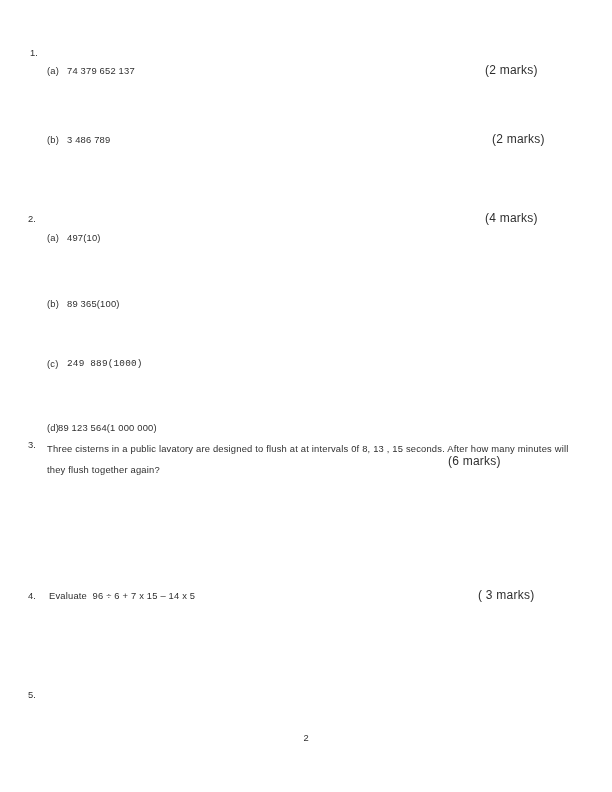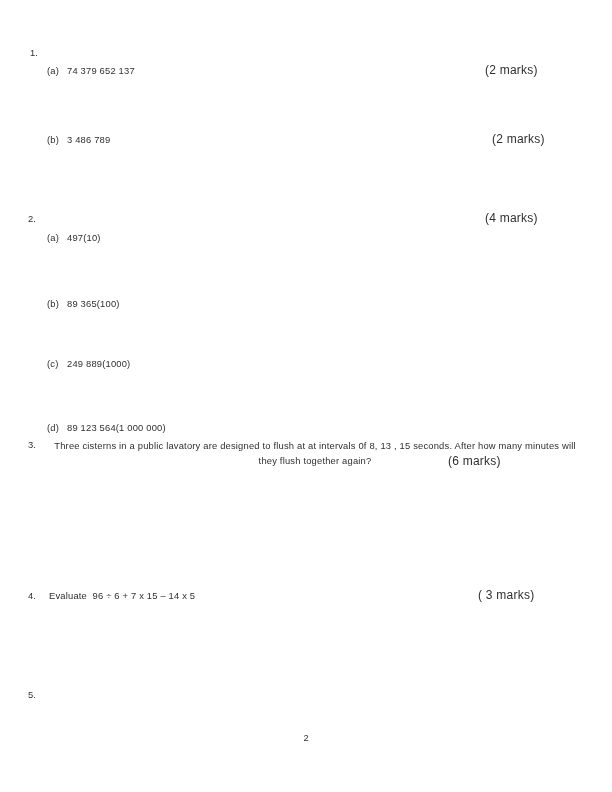--- a/index.html
+++ b/index.html
@@ -33,24 +33,24 @@
     line-height: 13px;
     color: #2f2f2f;
     white-space: pre;
     letter-spacing: 0.02em;
   }
 
   
   .para {
     position: absolute;
     font-size: 9.4px;
-    line-height: 15px;
+    line-height: 21px;
     color: #2f2f2f;
     letter-spacing: 0.02em;
-    text-align: center;
+    text-align: left;
   }
 
   .qnum {
     position: absolute;
     font-size: 9.4px;
     line-height: 13px;
     color: #2f2f2f;
     white-space: pre;
     text-align: left;
   }
@@ -106,25 +106,25 @@
   <span class="t" style="left:47px; top:231px;">(a)</span>
 
   <span class="t" style="left:67px; top:231px;">497(10)</span>
 
   <span class="t" style="left:47px; top:297px;">(b)</span>
 
   <span class="t" style="left:67px; top:297px;">89 365(100)</span>
 
   <span class="t" style="left:47px; top:357px;">(c)</span>
 
-  <span class="t" style="left:67px; top:357px;">249 889(1000)</span>
+  <span class="t" style="left:67px; top:357px;font-family:Liberation Mono, monospace;">249 889(1000)</span>
 
   <span class="t" style="left:47px; top:421px;">(d)</span>
 
-  <span class="t" style="left:67px; top:421px;">89 123 564(1 000 000)</span>
+  <span class="t" style="left:58px; top:421px;">89 123 564(1 000 000)</span>
 
   <span class="qnum" style="left:28px; top:438px;">3.</span>
 
   <div class="para" style="left:47px; top:438px; width:536px;">Three cisterns in a public lavatory are designed to flush at at intervals 0f 8, 13 , 15 seconds. After how many minutes will they flush together again?</div>
 
   <span class="marks" style="left:448px; top:455px;">(6 marks)</span>
 
   <span class="qnum" style="left:28px; top:589px;">4.</span>
 
   <span class="t" style="left:49px; top:589px;">Evaluate  96 ÷ 6 + 7 x 15 – 14 x 5</span>

